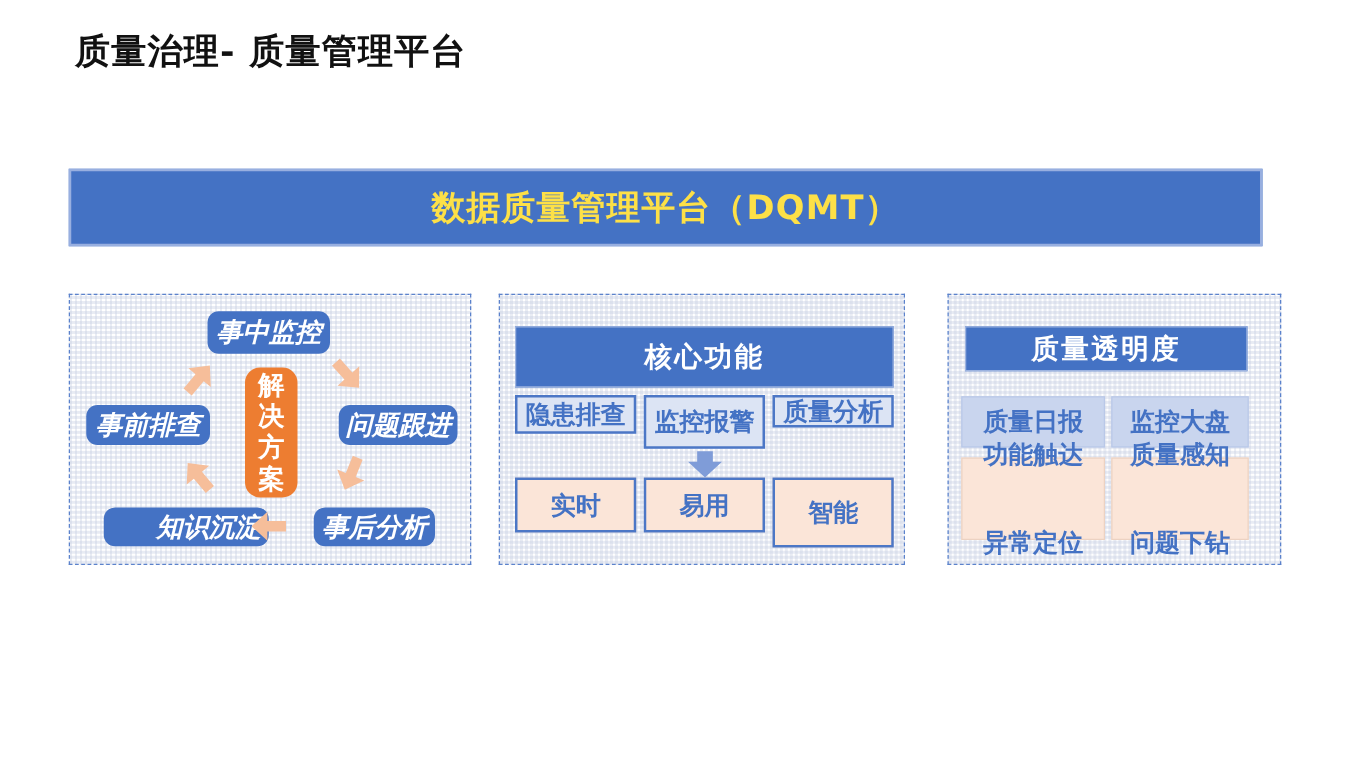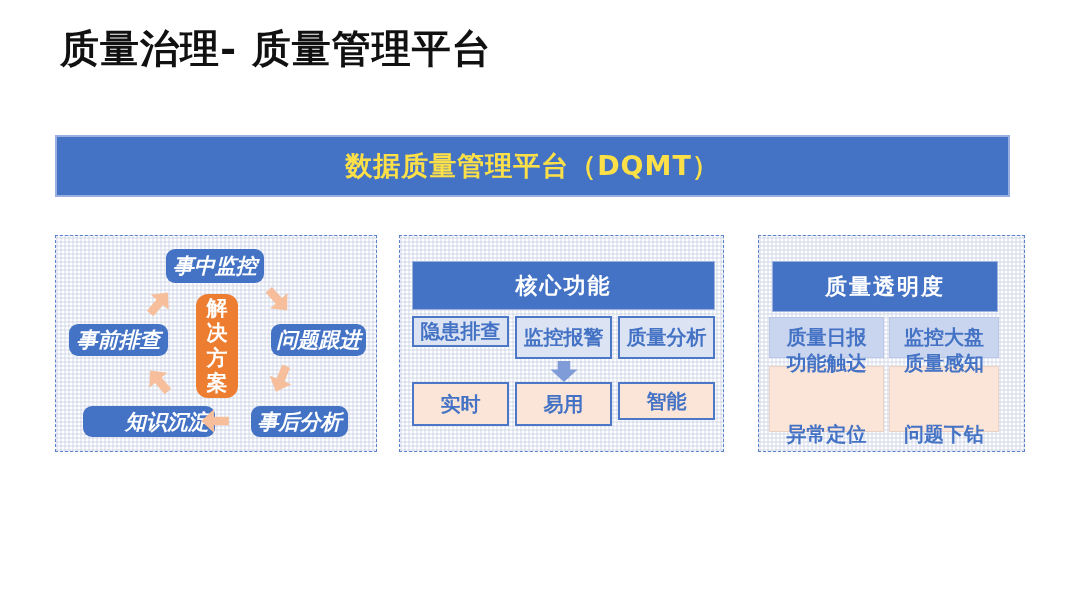--- a/index.html
+++ b/index.html
@@ -3,21 +3,21 @@
 <meta charset="utf-8">
 <style>
   html,body{margin:0;padding:0;background:#888;}
   .slide{
     position:relative;width:1080px;height:608px;background:#ffffff;
     font-family:"DejaVu Sans","Liberation Sans",sans-serif;overflow:hidden;
   }
   .page-title{
     position:absolute;left:60px;top:22px;margin:0;
     font-family:"DejaVu Serif","Liberation Serif",serif;
-    font-size:39px;font-weight:600;color:#111;letter-spacing:1px;white-space:nowrap;
+    font-size:28px;font-weight:600;color:#111;letter-spacing:1px;white-space:nowrap;
   }
   .banner{
     position:absolute;left:55px;top:135px;width:955px;height:62px;
     background:#4472C4;border:2px solid #98afe0;box-sizing:border-box;
     display:flex;align-items:center;justify-content:center;
   }
   .banner span{color:#fde047;font-size:27px;font-weight:bold;letter-spacing:1px;}
   .panel{
     position:absolute;top:235px;height:217px;box-sizing:border-box;
     border:1px dashed #5b82cc;
@@ -108,35 +108,35 @@
           <path d="M3 12 h14 v-7 l12 11 -12 11 v-7 H3 z" fill="#F6BE9A"></path>
         </svg>
     </div>
   </section>
 
   <section class="panel panel-mid">
     <div class="sub-header" style="left:12px;top:25px;width:303px;height:49px;">核心功能</div>
 
     <div class="cell cell-blue" style="left:12px;top:80px;width:97px;height:31px;">隐患排查</div>
     <div class="cell cell-blue" style="left:115px;top:80px;width:97px;height:43px;">监控报警</div>
-    <div class="cell cell-blue" style="left:218px;top:80px;width:97px;height:43px;">质量分析</div>
+    <div class="cell cell-blue" style="left:218px;top:80px;width:97px;height:26px;">质量分析</div>
 
     <div class="down-arrow" style="left:149px;top:124px;">
       <svg viewBox="0 0 28 22">
           <path d="M8 1 h12 v8 h7 L14 21 1 9 h7 z" fill="#7F9CD8"></path>
         </svg>
     </div>
 
     <div class="cell cell-peach" style="left:12px;top:146px;width:97px;height:44px;">实时</div>
     <div class="cell cell-peach" style="left:115px;top:146px;width:97px;height:44px;">易用</div>
-    <div class="cell cell-peach" style="left:218px;top:146px;width:97px;height:38px;">智能</div>
+    <div class="cell cell-peach" style="left:218px;top:146px;width:97px;height:56px;">智能</div>
   </section>
 
   <section class="panel panel-right">
-    <div class="sub-header" style="left:13px;top:25px;width:226px;height:51px;">质量透明度</div>
+    <div class="sub-header" style="left:13px;top:25px;width:226px;height:36px;">质量透明度</div>
 
     <div class="cell cell-blue2" style="left:10px;top:81px;width:115px;height:41px;">质量日报</div>
     <div class="cell cell-blue2" style="left:130px;top:81px;width:110px;height:41px;">监控大盘</div>
 
     <div class="cell cell-peach2" style="left:10px;top:130px;width:115px;height:66px;">
       <span>功能触达</span>
       <span>异常定位</span>
     </div>
     <div class="cell cell-peach2" style="left:130px;top:130px;width:110px;height:66px;">
       <span>质量感知</span>

